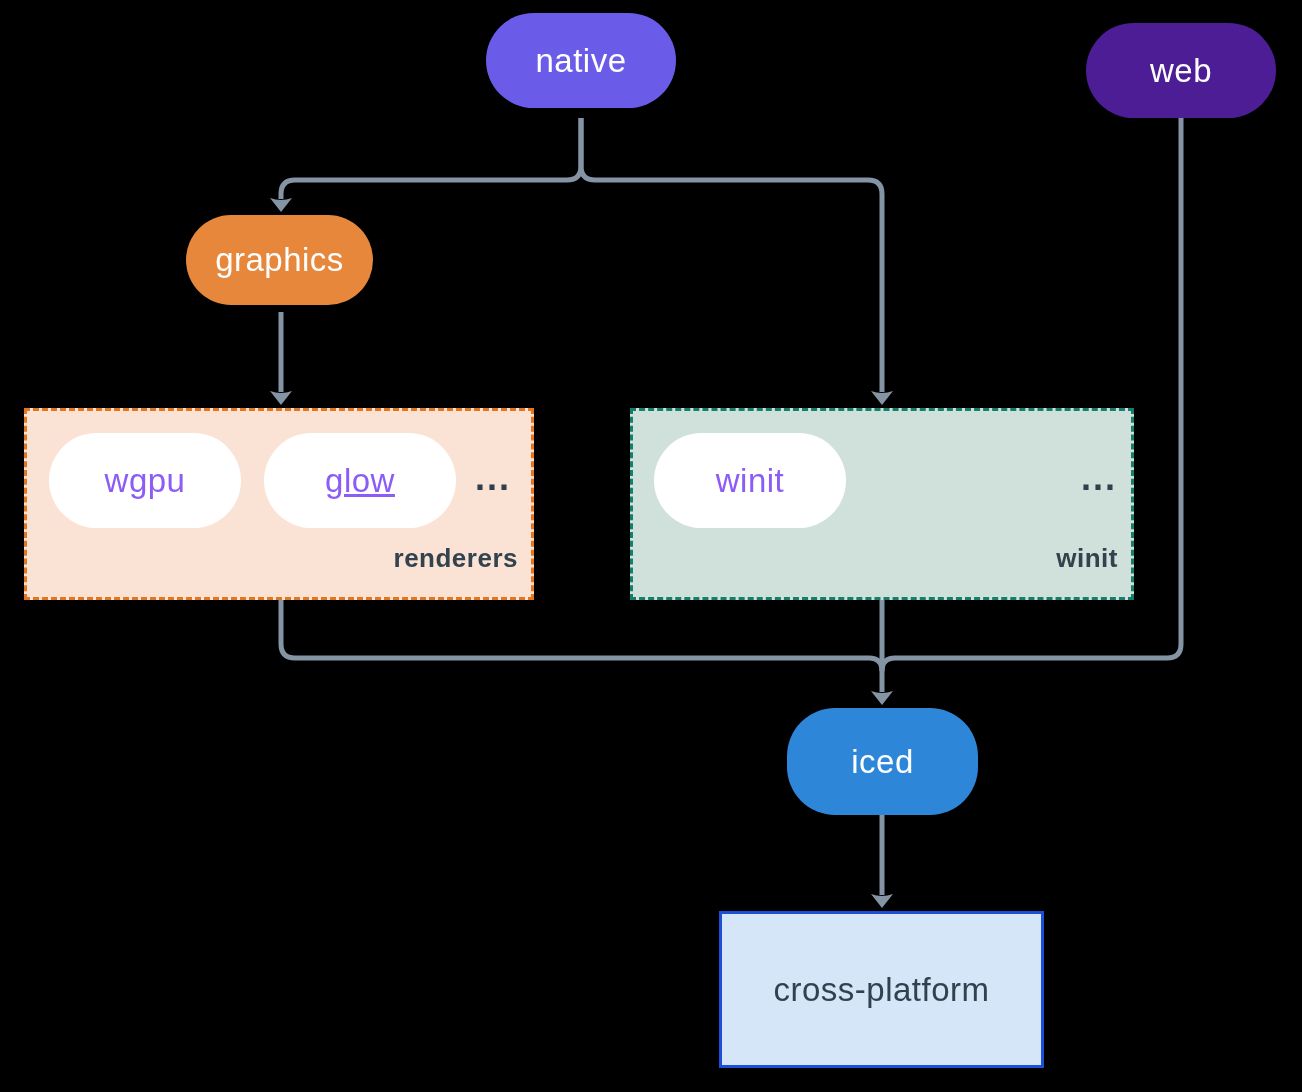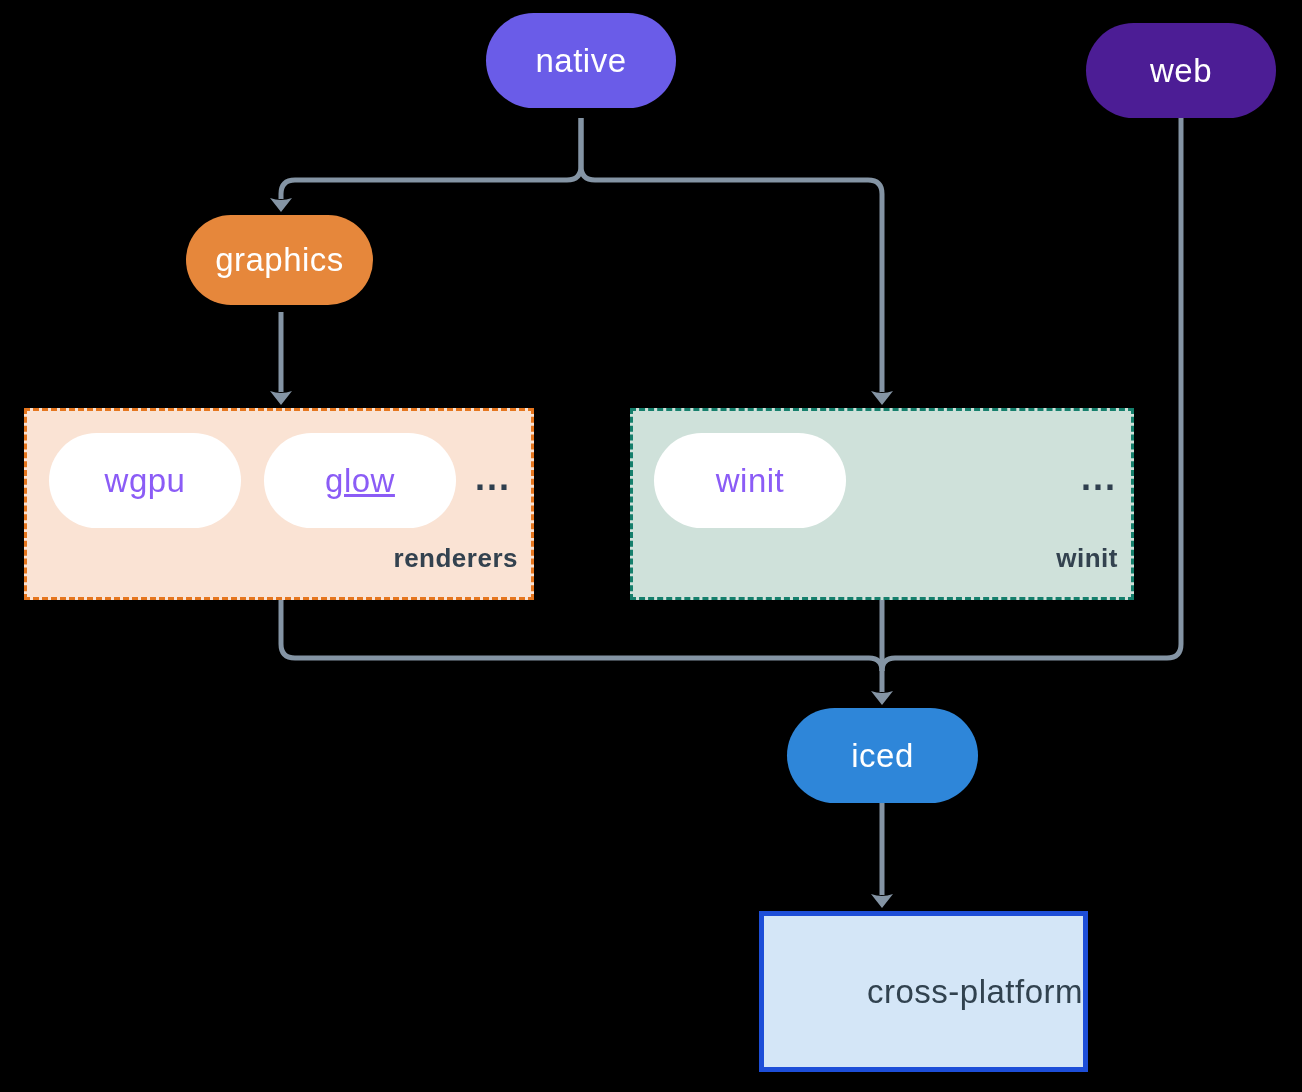--- a/index.html
+++ b/index.html
@@ -37,21 +37,21 @@
     align-items: center;
     justify-content: center;
     border-radius: 48px;
     color: #ffffff;
     font-size: 33px;
     letter-spacing: 0.5px;
   }
   .pill-native   { left: 486px; top: 13px;  width: 190px; height: 95px; background: #6a5ce8; }
   .pill-web      { left: 1086px; top: 23px; width: 190px; height: 95px; background: #4c1d95; }
   .pill-graphics { left: 186px; top: 215px; width: 187px; height: 90px; background: #e6873b; }
-  .pill-iced     { left: 787px; top: 708px; width: 191px; height: 95px; background: #2e86d9; }
+  .pill-iced     { left: 787px; top: 708px; width: 191px; height: 107px; background: #2e86d9; }
   .group {
     position: absolute;
     width: 504px;
     height: 186px;
     top: 408px;
     border-width: 3px;
     border-style: dashed;
     box-sizing: content-box;
   }
   .group-renderers {
@@ -102,31 +102,30 @@
     letter-spacing: 0.5px;
     font-weight: bold;
   }
   .app-box {
     position: absolute;
     left: 719px;
     top: 911px;
     width: 319px;
     height: 151px;
     background: #d4e6f7;
-    border: 5px solid #1d4ed8;
+    border: 3px solid #1d4ed8;
     display: flex;
     flex-direction: column;
-    align-items: flex-end;
+    align-items: center;
     justify-content: center;
     color: #31424f;
     font-size: 33px;
     line-height: 47px;
     letter-spacing: 0.5px;
     text-align: center;
-    margin-left: 40px;
   }
 </style>
 </head>
 <body>
 
 <div class="canvas">
 
   <svg class="wires" viewBox="0 0 1302 1092" aria-hidden="true">
 
     <path class="line" d="M581 118 V166 Q581 180 567 180 H295 Q281 180 281 194 V199"></path>

